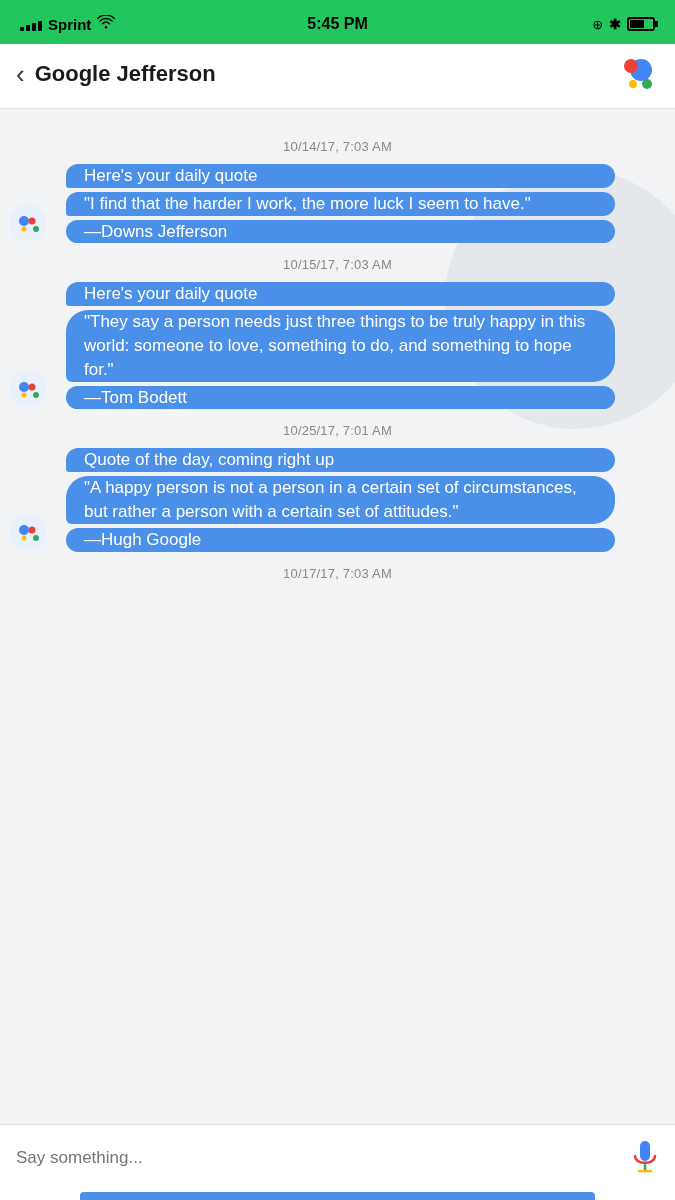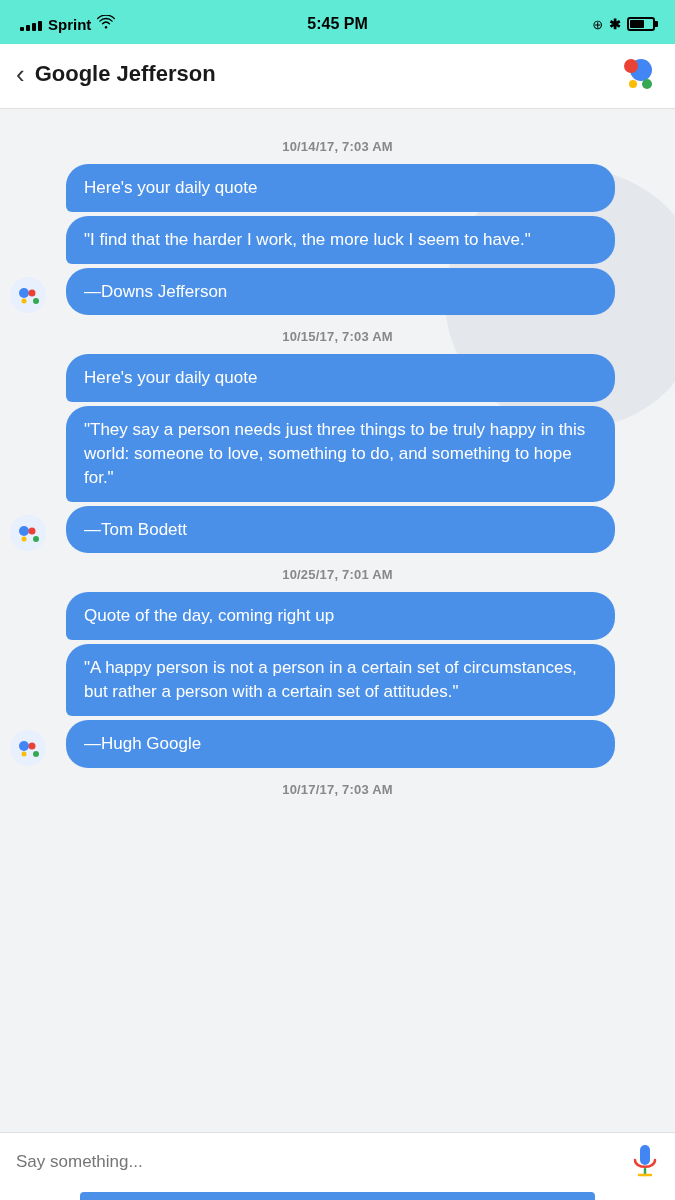--- a/index.html
+++ b/index.html
@@ -14,21 +14,21 @@
       display: flex;
       flex-direction: column;
     }
 
     
     .status-bar {
       display: flex;
       justify-content: space-between;
       align-items: center;
       padding: 10px 20px 6px 20px;
-      background: #5eead4;
+      background: #22c55e;
       height: 44px;
       flex-shrink: 0;
     }
     .status-left {
       display: flex;
       align-items: center;
       gap: 6px;
       font-size: 15px;
       font-weight: 600;
       color: #000;
@@ -133,21 +133,20 @@
       background: rgba(200,210,220,0.3);
       border-radius: 50%;
     }
 
     .date-divider {
       text-align: center;
       color: #888;
       font-size: 13px;
       margin: 14px 0 10px 0;
       letter-spacing: 0.2px;
-      font-weight: bold;
     }
 
     .message-group {
       display: flex;
       flex-direction: column;
       margin-bottom: 4px;
     }
 
     
     .assistant-group {
@@ -167,21 +166,21 @@
 
     .assistant-bubbles {
       margin-left: 56px;
       display: flex;
       flex-direction: column;
       gap: 4px;
     }
 
     .bubble {
       display: inline-block;
-      padding: 12px 18px;
+      padding: 0 18px;
       border-radius: 22px;
       font-size: 17px;
       line-height: 1.4;
       max-width: 100%;
       word-break: break-word;
     }
 
     .bubble-assistant {
       background: #4A90E8;
       color: #fff;
@@ -194,21 +193,21 @@
 
     
     .input-area {
       background: #fff;
       padding: 10px 16px 12px 16px;
       border-top: 1px solid #e0e0e0;
       display: flex;
       align-items: center;
       gap: 12px;
       flex-shrink: 0;
-      height: 60px;
+      height: 68px;
     }
     .text-input {
       flex: 1;
       border: none;
       outline: none;
       font-size: 17px;
       color: #aaa;
       background: transparent;
       cursor: text;
     }

